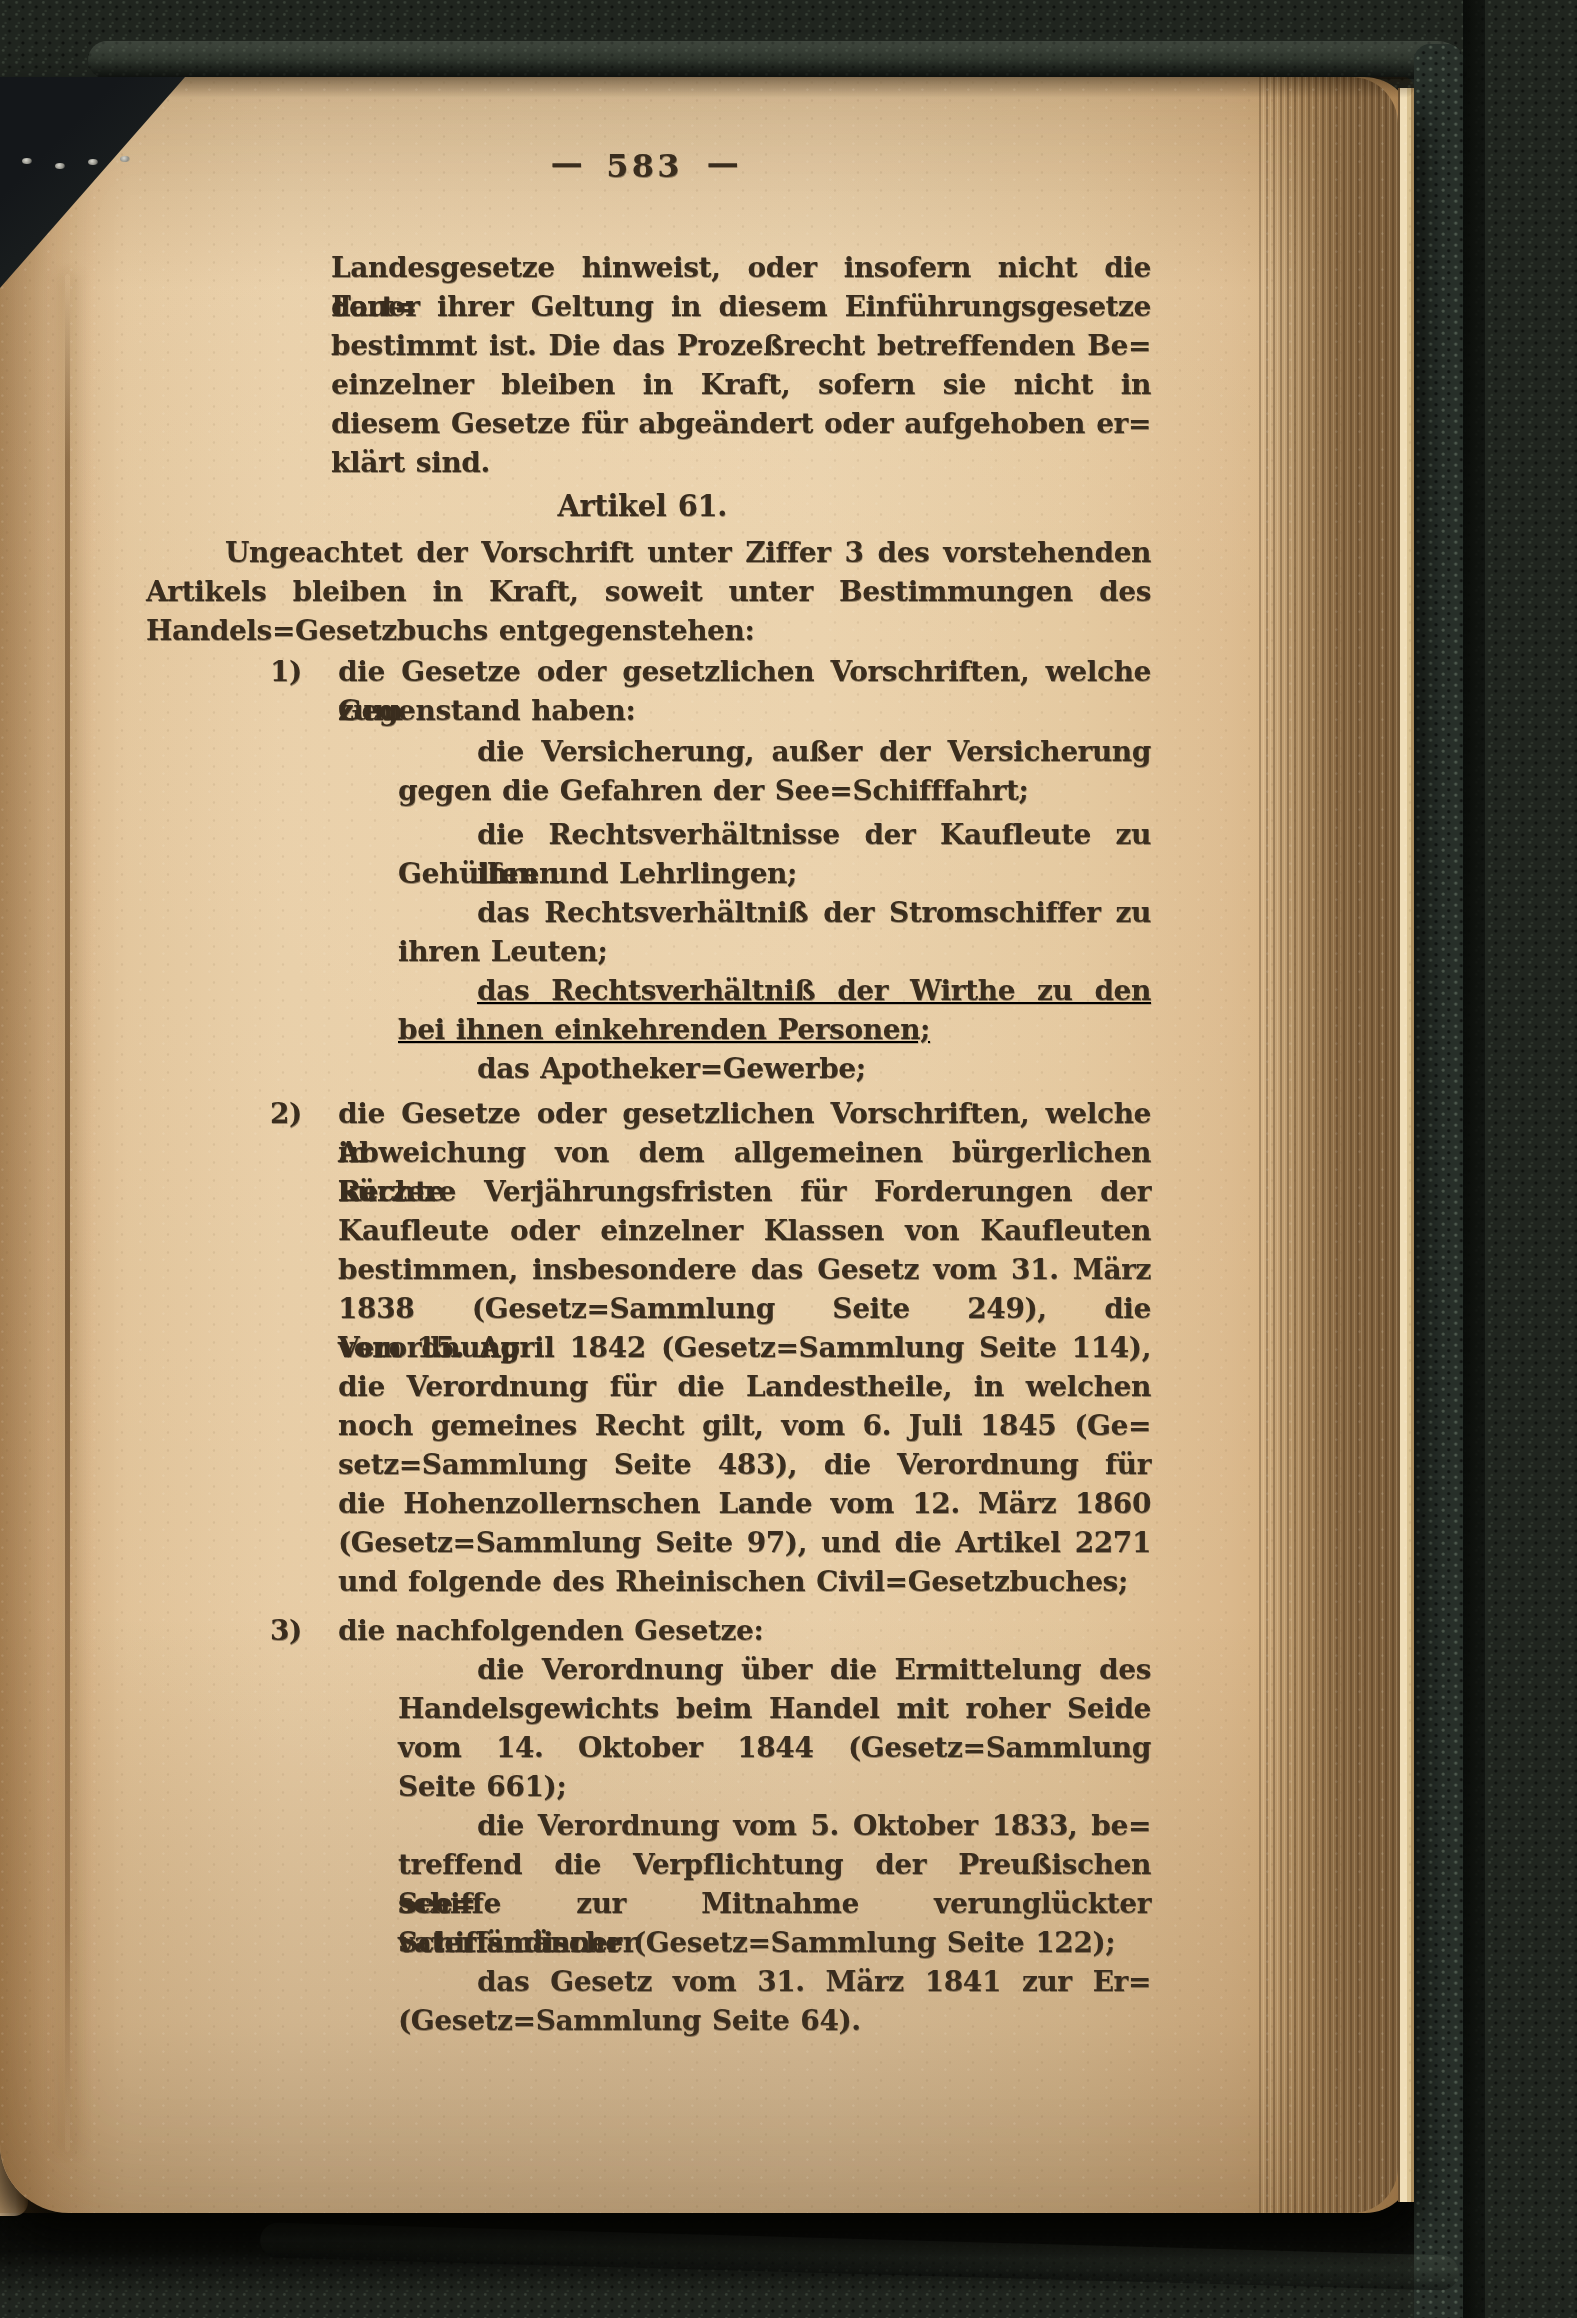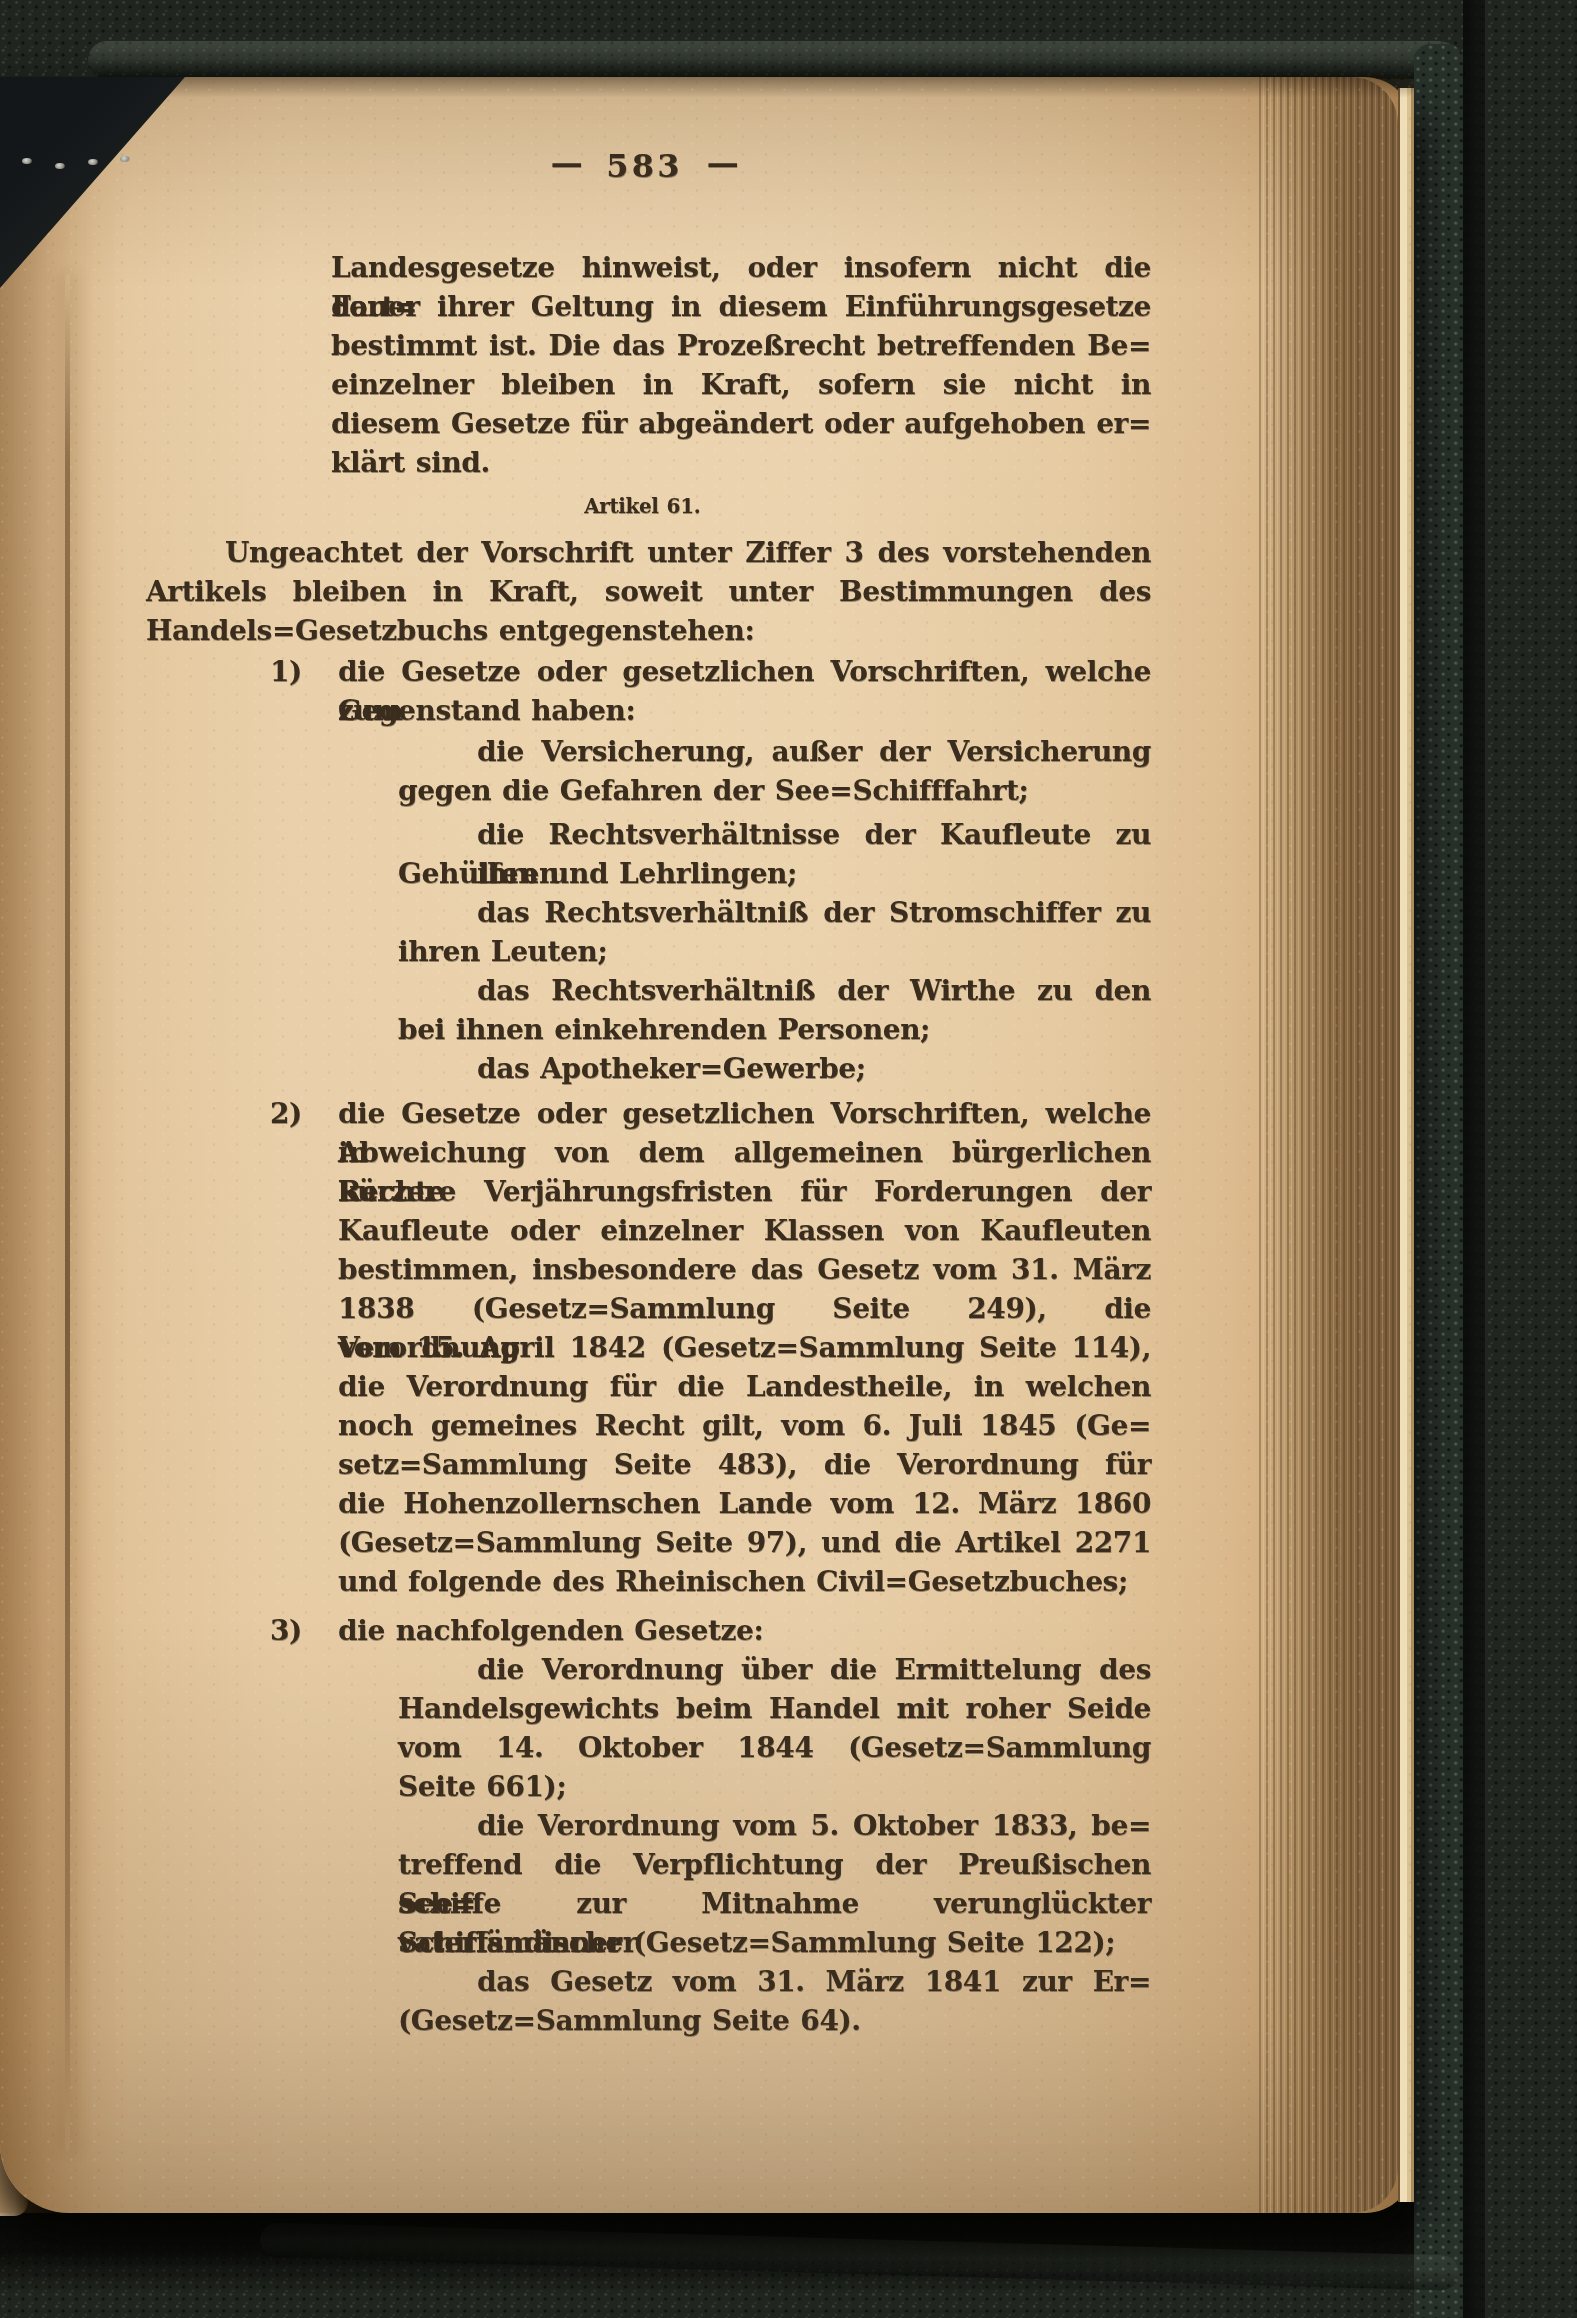--- a/index.html
+++ b/index.html
@@ -100,35 +100,35 @@
     white-space:normal;
   }
   .ln.j{text-align-last:justify;}
   .cont{margin-left:185px;}
   .bodyfirst{margin-left:79px;}
   .body{margin-left:0;}
   .item{margin-left:192px;position:relative;}
   .subfirst{margin-left:331px;}
   .subwrap{margin-left:252px;}
   .num{position:absolute;left:-68px;top:0;}
-  .heading{text-align:center;text-align-last:center;padding-right:12.6px;font-size:20px;}
+  .heading{text-align:center;text-align-last:center;padding-right:12.6px;font-size:29px;}
   .pagenum{text-align-last:center;padding-right:8px;font-size:32px;}
   .pagenum .pgdash{margin:0 24px;position:relative;top:-3.2px;}
   .pagenum .pgnum{letter-spacing:3.2px;}
 
   
   [data-block="page-number"]{margin-top:147px;}
   [data-block="continuation-para"]{margin-top:62px;}
   [data-block="article-heading"]{margin-top:4.7px;}
   [data-block="intro-para"]{margin-top:7px;}
   [data-block="item-1"]{margin-top:2.4px;}
   [data-block="item-1-sub-1"]{margin-top:2.4px;}
   [data-block="item-1-sub-2"]{margin-top:4.7px;}
   [data-block="item-1-sub-3"]{margin-top:0;}
-  [data-block="item-1-sub-4"]{margin-top:0;}
+  [data-block="item-1-sub-4"]{margin-top:0;text-decoration:underline;}
   [data-block="item-1-sub-5"]{margin-top:0;}
   [data-block="item-2"]{margin-top:5.5px;}
   [data-block="item-3"]{margin-top:10.3px;}
   [data-block="item-3-sub-1"]{margin-top:0;}
   [data-block="item-3-sub-2"]{margin-top:0;}
   [data-block="item-3-sub-3"]{margin-top:0;}
 </style>
 </head>
 <body>
 

